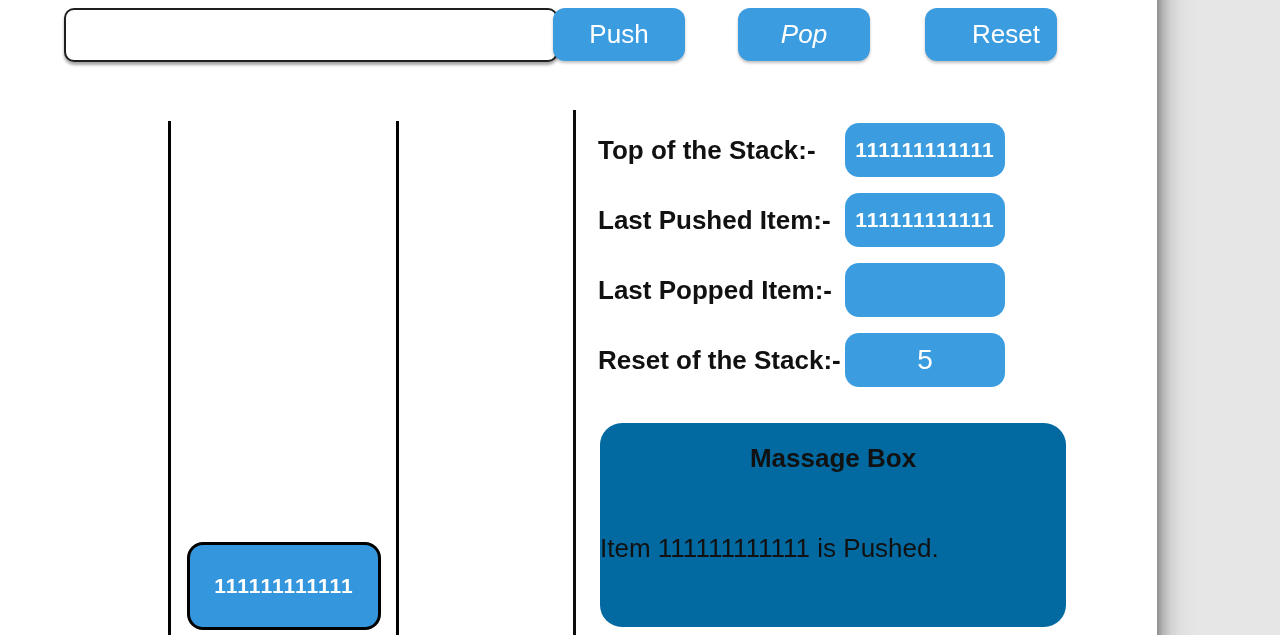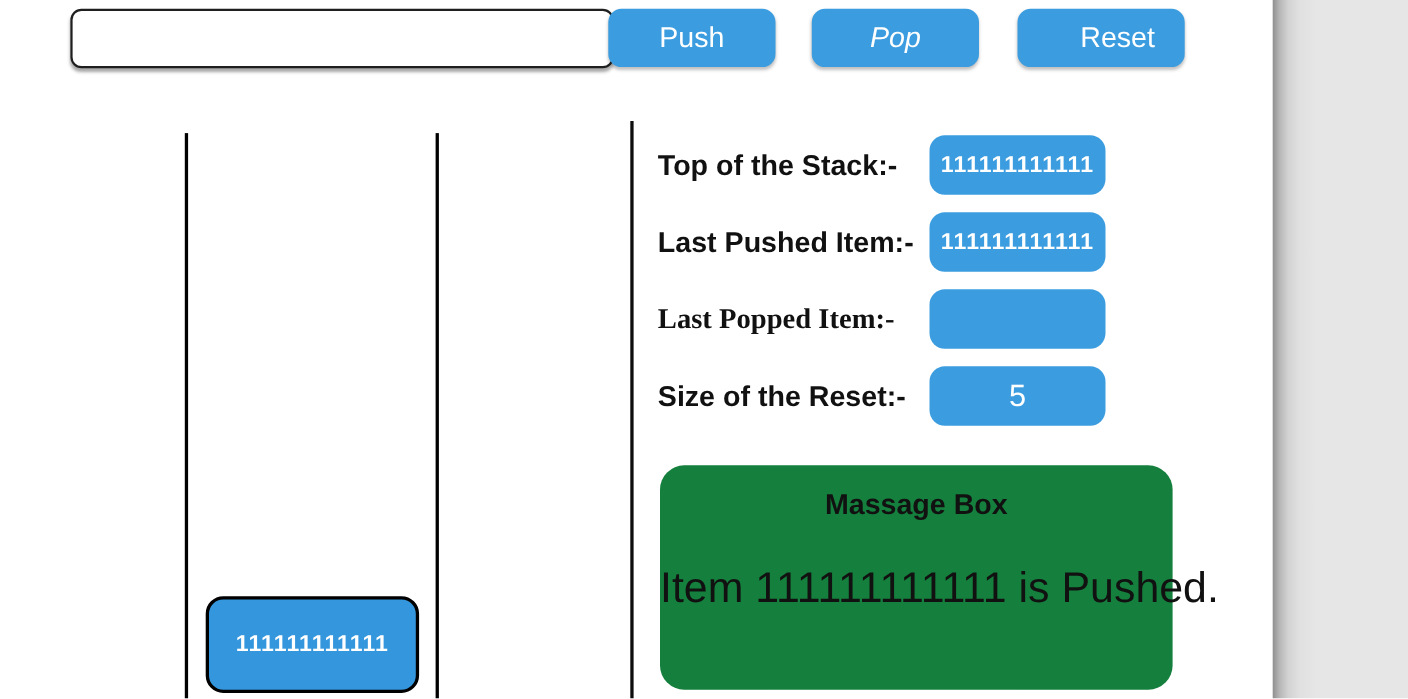--- a/index.html
+++ b/index.html
@@ -40,21 +40,21 @@
     box-shadow: 0 3px 3px rgba(0,0,0,0.35);
     font-size: 24px;
     padding: 0 14px;
     box-sizing: content-box;
     outline: none;
   }
   .btn {
     position: absolute;
     top: 8px;
     height: 53px;
-    width: 152px;
+    width: 132px;
     border: none;
     border-radius: 12px;
     background: #3b9de0;
     color: #ffffff;
     font-family: "Liberation Sans", sans-serif;
     font-size: 26px;
     cursor: pointer;
     box-shadow: 0 2px 3px rgba(0,0,0,0.25);
     display: flex;
     align-items: center;
@@ -119,47 +119,47 @@
     color: #ffffff;
     font-size: 21px;
     font-weight: bold;
     letter-spacing: 1px;
     display: flex;
     align-items: center;
     justify-content: center;
   }
   .row-1 { top: 123px; }
   .row-2 { top: 193px; }
-  .row-3 { top: 263px; font-family: Liberation Serif, serif; }
+  .row-3 { top: 263px; }
   .row-4 { top: 333px; }
   .row-4 .value-box { font-weight: normal; font-size: 28px; letter-spacing: 0; }
 
   
   .message-box {
     position: absolute;
     left: 600px; top: 423px;
     width: 466px; height: 204px;
-    background: #15803d;
+    background: #0369a1;
     border-radius: 22px;
     text-decoration: underline;
   }
   .message-title {
     position: absolute;
     top: 20px; left: 0;
     width: 100%;
     text-align: center;
     font-size: 26px;
     font-weight: bold;
     color: #111111;
   }
   .message-text {
     position: absolute;
-    top: 90px; left: 0;
+    top: 110px; left: 0;
     width: 100%;
-    font-size: 39px;
+    font-size: 26px;
     color: #111111;
     white-space: nowrap;
   }
 </style>
 </head>
 <body>
 
 <div class="app">
   <div class="page">
 
@@ -181,21 +181,21 @@
     </div>
     <div class="info-row row-2">
       <span class="label">Last Pushed Item:-</span>
       <span class="value-box">111111111111</span>
     </div>
     <div class="info-row row-3">
       <span class="label">Last Popped Item:-</span>
       <span class="value-box"></span>
     </div>
     <div class="info-row row-4">
-      <span class="label">Size of the Reset:-</span>
+      <span class="label">Reset of the Stack:-</span>
       <span class="value-box">5</span>
     </div>
 
     <div class="message-box">
       <div class="message-title">Massage Box</div>
       <div class="message-text">Item 111111111111 is Pushed.</div>
     </div>
 
   </div>
 

